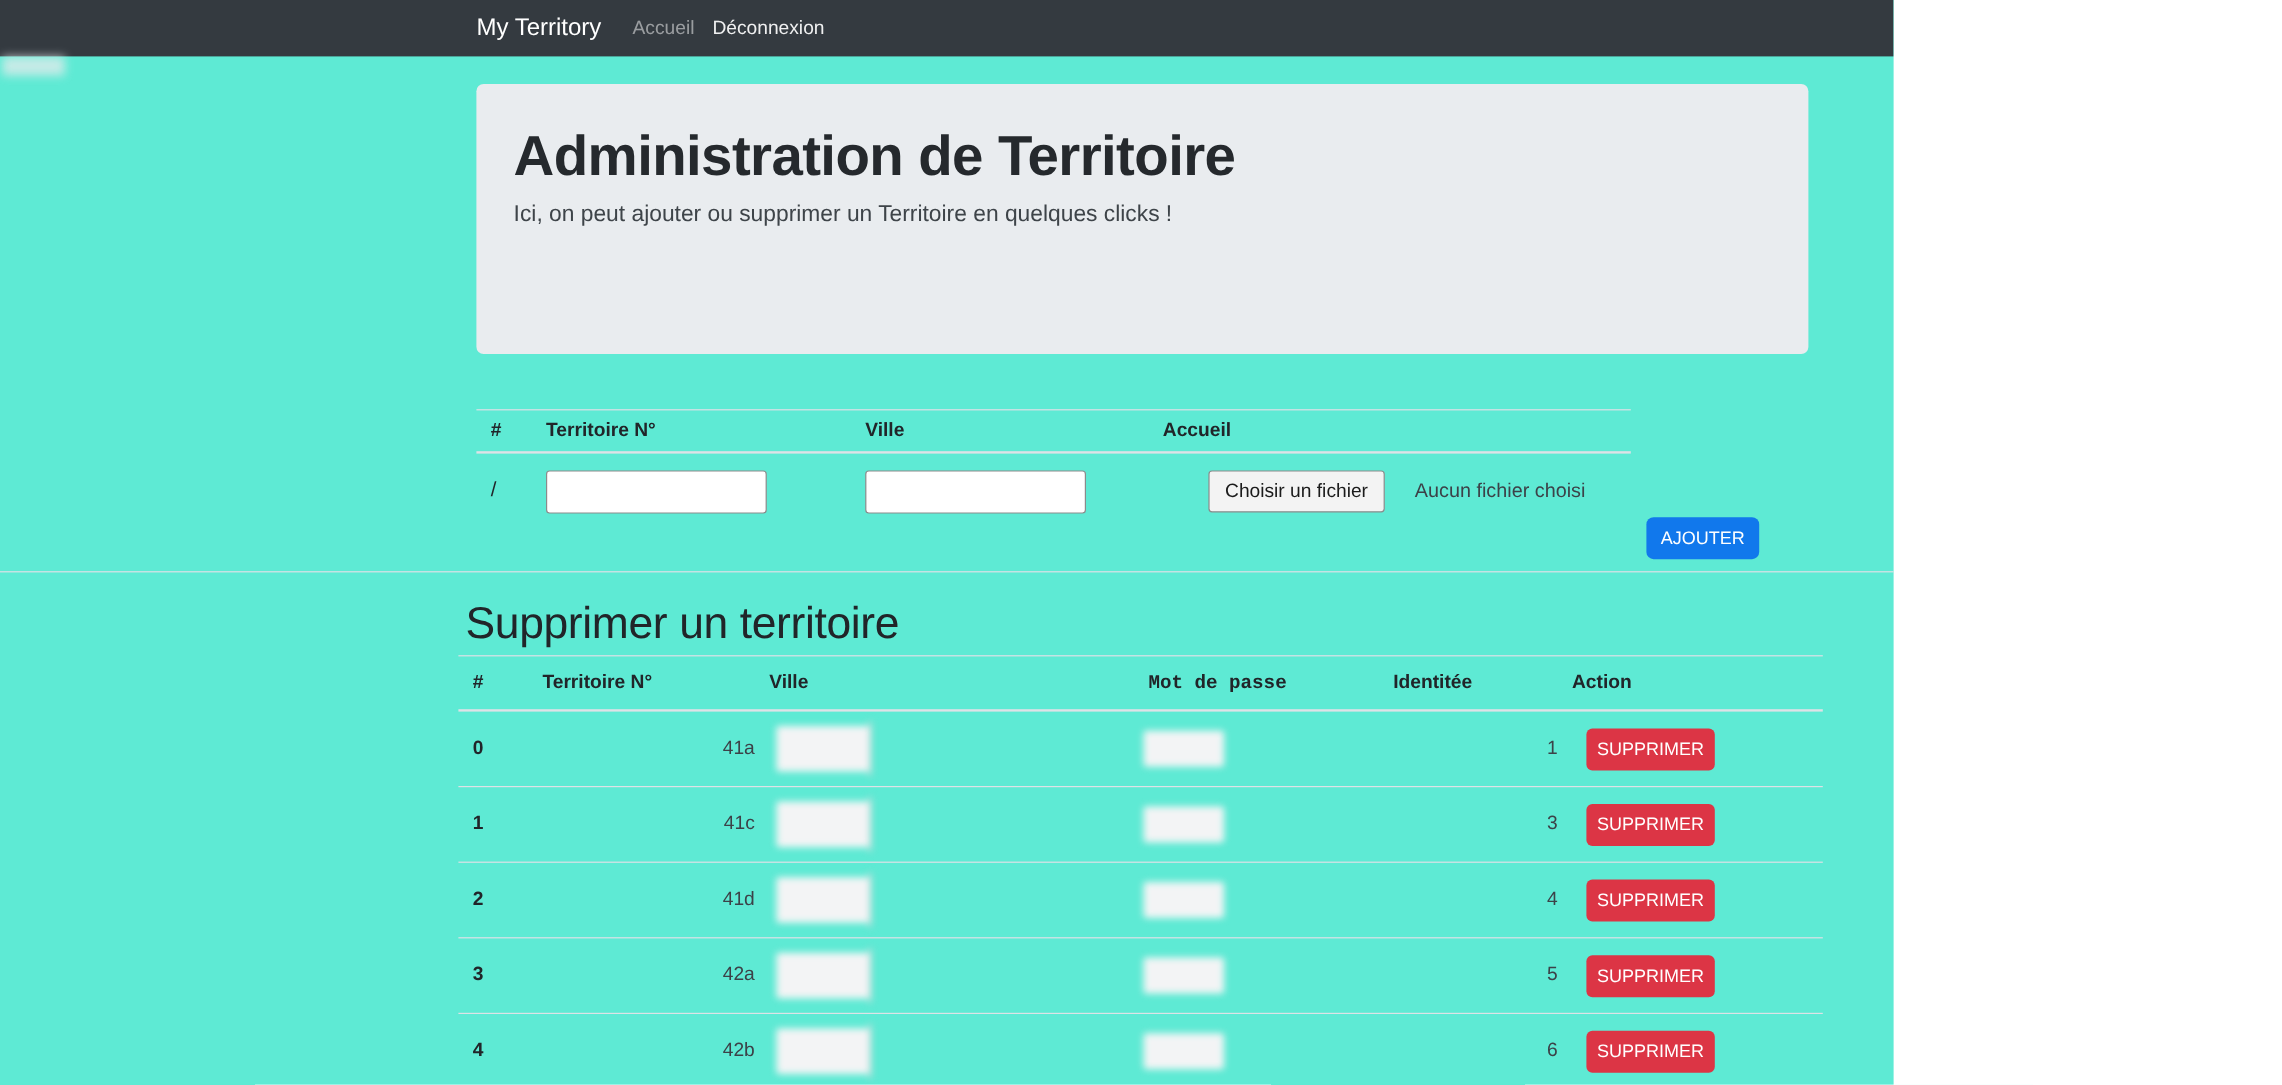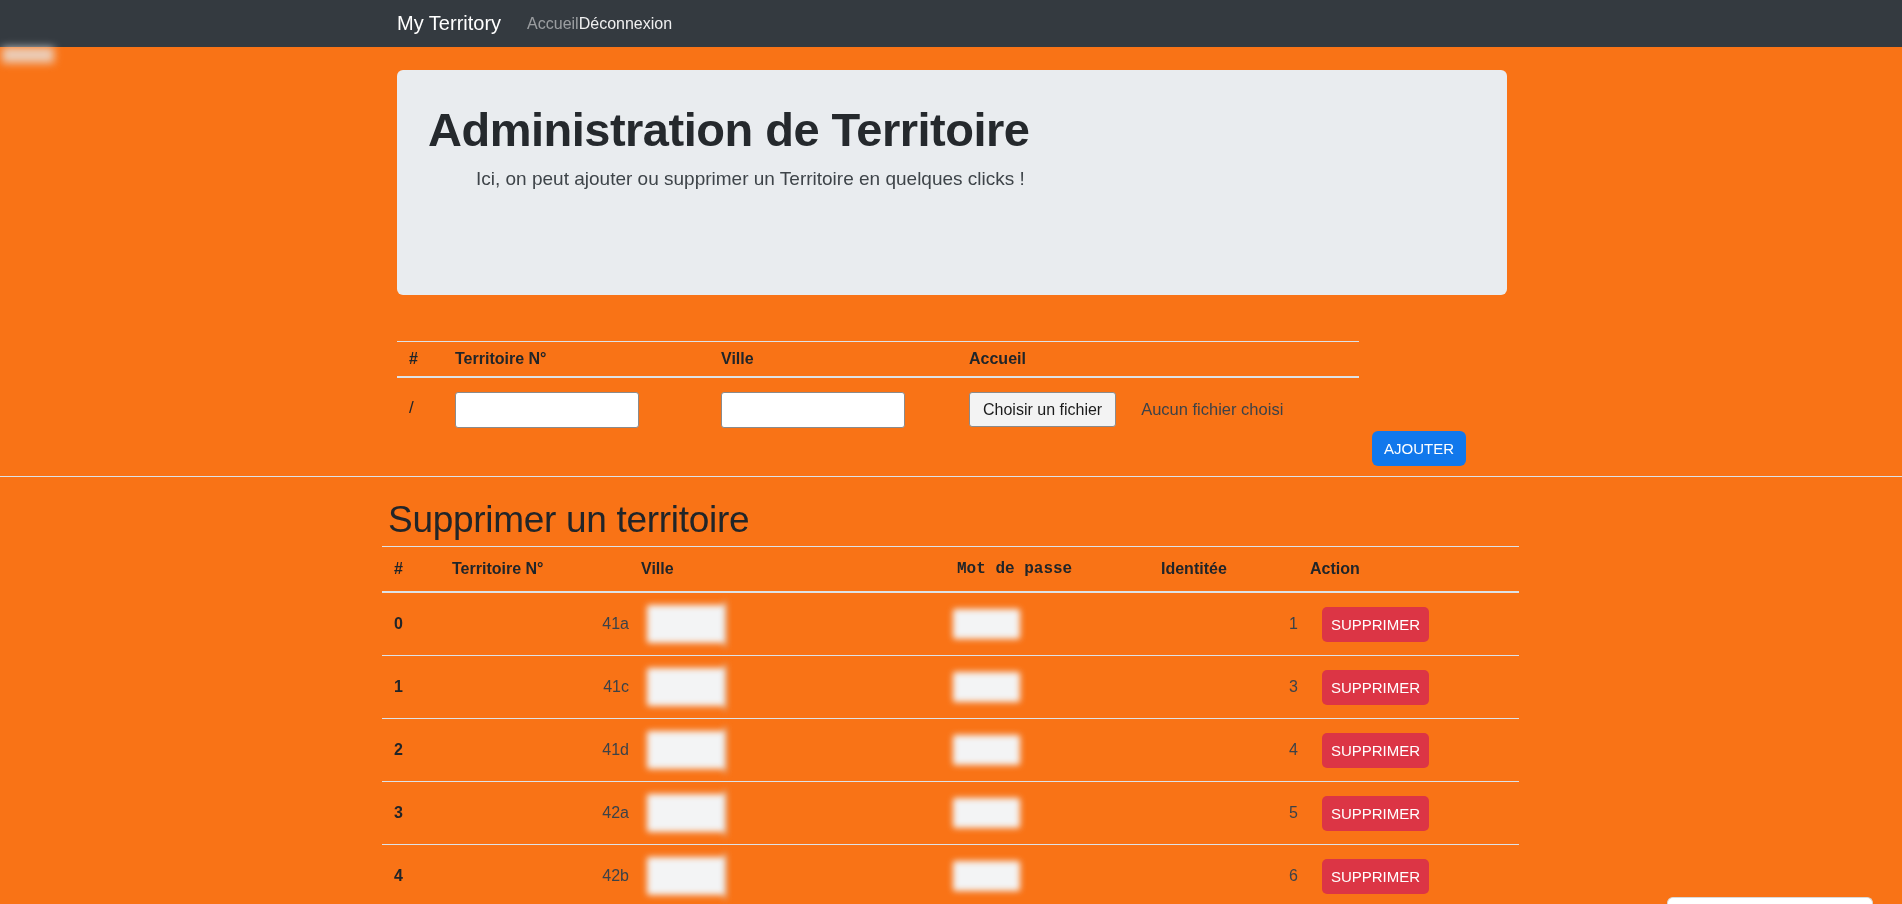--- a/index.html
+++ b/index.html
@@ -4,63 +4,63 @@
 <style>
   * { margin: 0; padding: 0; box-sizing: border-box; }
   html, body { background: #ffffff; }
   body {
     font-family: "Liberation Sans", "DejaVu Sans", sans-serif;
     color: #212529;
     font-size: 16px;
   }
   #screen {
     position: relative;
-    width: 1902px;
+    width: 1578px;
     height: 904px;
     overflow: hidden;
-    background: #f97316;
+    background: #5eead4;
   }
 
   
   .navbar {
     position: absolute; left: 0; top: 0;
     width: 100%; height: 47px;
     background: #343a40;
     display: flex; align-items: center;
     padding-left: 397px;
   }
   .navbar-brand {
     color: #ffffff; font-size: 20px; font-weight: 400;
     text-decoration: none; cursor: pointer;
   }
   .navbar-nav { display: flex; align-items: center; margin-left: 26px; }
   .nav-link { text-decoration: none; font-size: 16px; cursor: pointer; }
   .nav-link.muted { color: rgba(255,255,255,0.5); }
-  .nav-link.light { color: rgba(255,255,255,0.92); }
+  .nav-link.light { color: rgba(255,255,255,0.92); margin-left: 15px; }
 
   
   .smudge {
     position: absolute; left: 2px; top: 47px;
     width: 52px; height: 16px;
     background: #e8ebed; filter: blur(4px); opacity: 0.75;
   }
 
   
   .jumbotron {
     position: absolute; left: 397px; top: 70px;
     width: 1110px; height: 225px;
     background: #e9ecef; border-radius: 6px;
     padding: 32px 31px 0 31px;
   }
   .jumbotron h1 {
     font-size: 47px; font-weight: 600; color: #25292d;
     line-height: 56px; letter-spacing: -0.5px;
   }
   .jumbotron p {
-    margin-top: 10px; font-size: 19px; color: #3e4449; margin-left: 48px;
+    margin-top: 10px; font-size: 19px; color: #3e4449;
   }
 
   
   .add-table {
     position: absolute; left: 397px; top: 341px;
     width: 962px;
   }
   .add-table .thead {
     display: flex;
     border-top: 1px solid #dee2e6;
@@ -78,21 +78,21 @@
   .fc3 { width: 402px; }
   .th { font-weight: 700; font-size: 16px; color: #212529; }
   .slash { font-size: 17px; color: #212529; padding-top: 6px; }
 
   .text-input {
     width: 184px; height: 36px;
     border: 1px solid #8b8b8b; border-radius: 3px;
     background: #ffffff; font-size: 16px; padding: 0 8px;
     font-family: inherit;
   }
-  .file-wrap { display: flex; align-items: center; }
+  .file-wrap { display: flex; align-items: center; justify-content: center; }
   .file-btn {
     height: 35px; padding: 0 13px;
     background: #f3f3f3; border: 1px solid #8b8b8b; border-radius: 3px;
     font-size: 16px; color: #1b1b1b; cursor: pointer;
     font-family: inherit;
   }
   .file-status { margin-left: 25px; font-size: 16.5px; color: #3c4248; }
 
   .btn-primary {
     position: absolute; left: 1372px; top: 391px;

